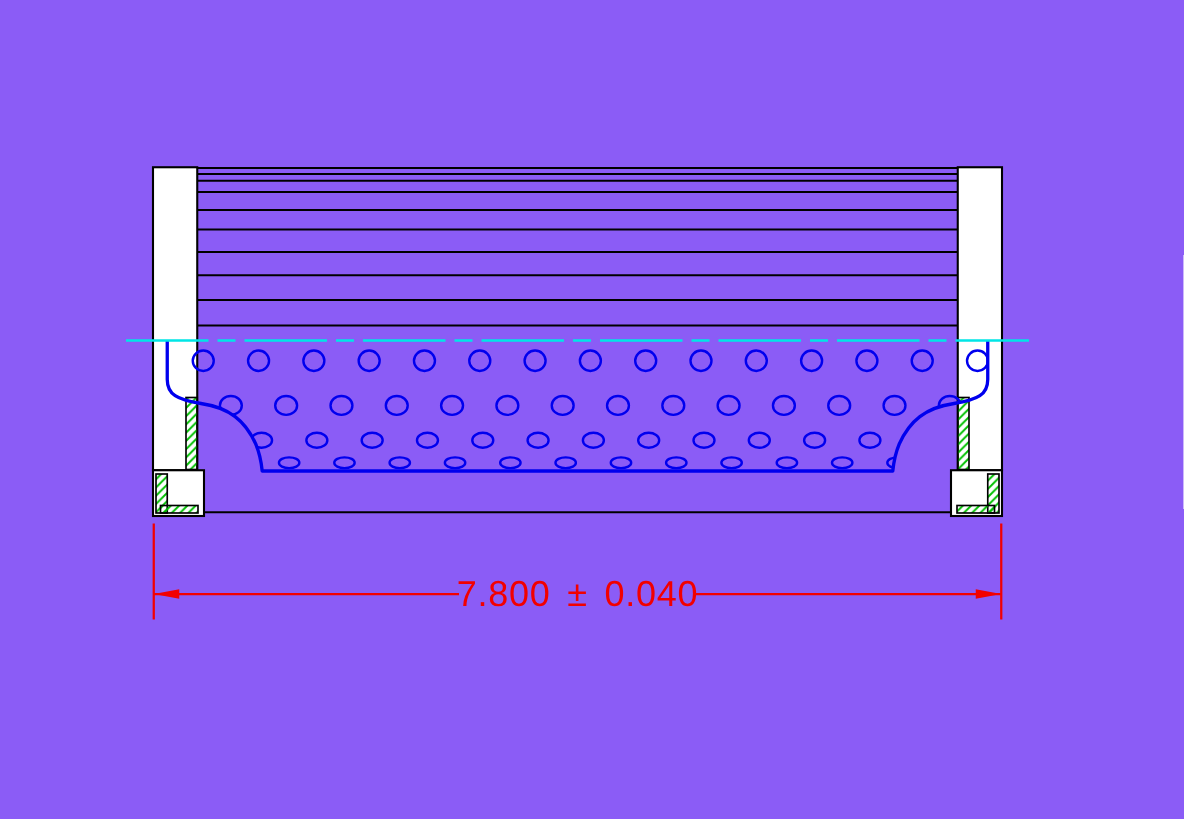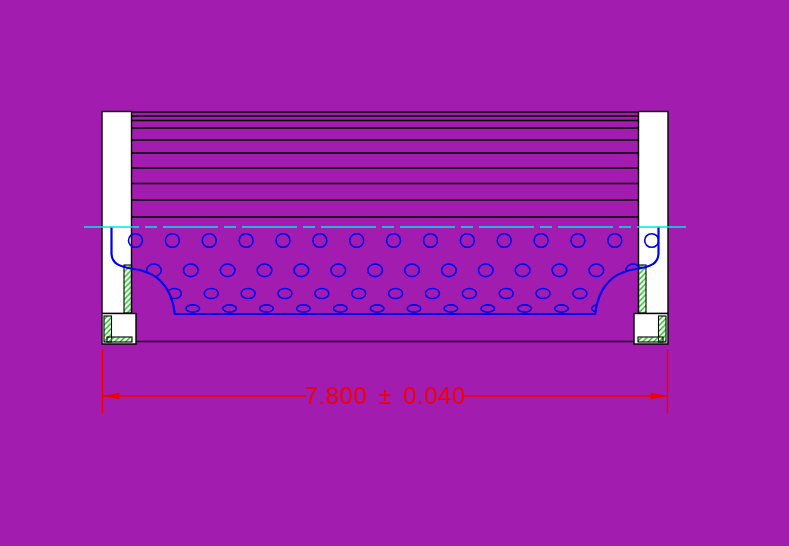--- a/index.html
+++ b/index.html
@@ -1,16 +1,16 @@
 <!DOCTYPE html>
 <html><head>
 <meta charset="utf-8">
 <style>
   html,body{margin:0;padding:0;background:#ffffff;}
-  .canvas{position:relative;width:789px;height:546px;background:#a21caf;overflow:hidden;
+  .canvas{position:relative;width:789px;height:546px;background:#8b5cf6;overflow:hidden;
           font-family:"Liberation Sans", sans-serif;}
   svg{display:block;width:789px;height:546px;}
   text[data-name="dimension-text"]{font-family:"Liberation Sans", sans-serif;letter-spacing:0.5px;word-spacing:4px;}
 </style>
 </head>
 <body>
 
 <div class="canvas" data-name="drawing-canvas">
   <svg data-name="filter-element-drawing" viewBox="0 0 789 546" xmlns="http://www.w3.org/2000/svg">
     <defs>

